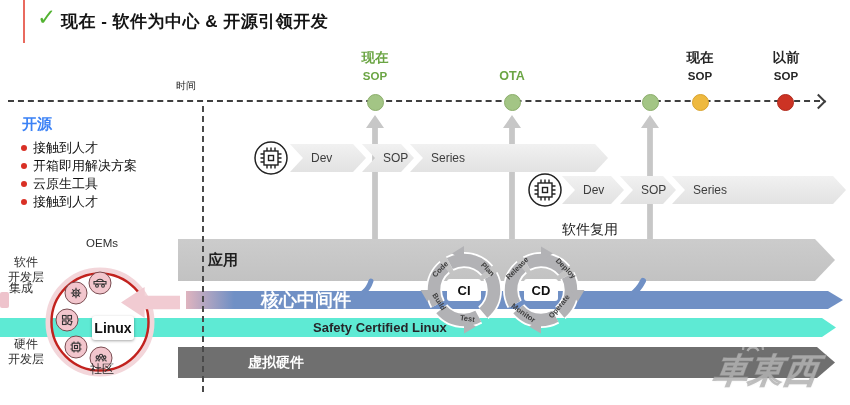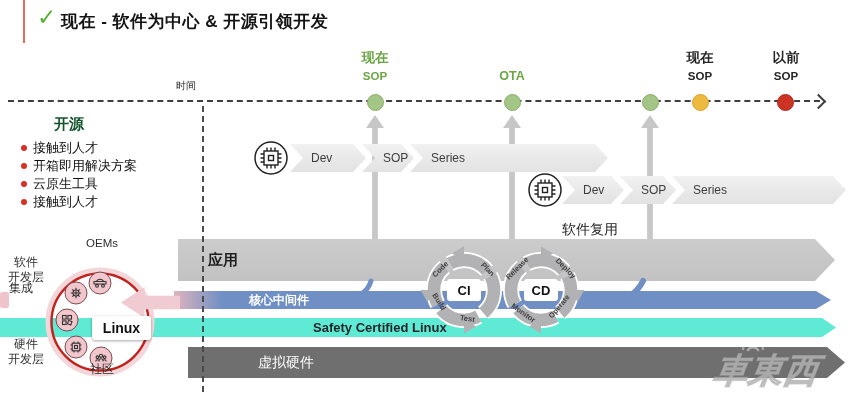--- a/index.html
+++ b/index.html
@@ -20,21 +20,21 @@
   .dot.g{background:#a3c585;border:1px solid #8cae6c;}
   .dot.y{background:#eeb93f;border:1px solid #d9a32e;}
   .dot.r{background:#cc3324;border:1px solid #b12a1d;}
   .ms{position:absolute;width:58px;text-align:center;line-height:16px;}
   .ms .l1{display:block;font-size:13.5px;font-weight:bold;}
   .ms .l2{display:block;font-size:11.5px;font-weight:bold;margin-top:2px;}
   .ms.green{color:#6ba544;}
   .ms.dark{color:#262626;}
 
   
-  .os-head{position:absolute;left:54px;top:115px;font-size:15px;font-weight:bold;color:#14532d;}
+  .os-head{position:absolute;left:22px;top:115px;font-size:15px;font-weight:bold;color:#3b82f6;}
   .os-item{position:absolute;left:21px;height:18px;font-size:13px;color:#111;display:flex;align-items:center;}
   .os-item .b{width:6px;height:6px;border-radius:50%;background:#d93025;margin-right:6px;flex:none;}
 
   
   .vline{position:absolute;left:202px;top:106px;height:286px;border-left:2px dashed #4a4a4a;z-index:6;}
 
   
   .uparrow{position:absolute;top:115px;width:18px;height:126px;background:#c7c7c7;z-index:1;
     clip-path:polygon(50% 0,100% 13px,66% 13px,66% 100%,34% 100%,34% 13px,0 13px);}
 
@@ -44,39 +44,39 @@
         clip-path:polygon(0 0,calc(100% - 13px) 0,100% 50%,calc(100% - 13px) 100%,0 100%,13px 50%);
         display:flex;align-items:center;padding-left:21px;box-sizing:border-box;
         font-size:12px;color:#3d3d3d;filter:drop-shadow(0 1px 1.5px rgba(0,0,0,.28));}
   .reuse{position:absolute;left:562px;top:221px;font-size:14px;color:#1a1a1a;}
 
   
   .bar{position:absolute;display:flex;align-items:center;box-sizing:border-box;z-index:3;}
   .bar-app{left:178px;top:239px;width:657px;height:42px;background:linear-gradient(#cccccc,#c2c2c2);
     clip-path:polygon(0 0,calc(100% - 20px) 0,100% 50%,calc(100% - 20px) 100%,0 100%);
     padding-left:30px;font-size:15px;font-weight:bold;color:#1f1f1f;}
-  .bar-mid{left:174px;top:291px;width:657px;height:18px;
+  .bar-mid{left:186px;top:291px;width:657px;height:18px;
     background:linear-gradient(to right,#dfb4bf 0px,#7090c5 48px);
     clip-path:polygon(0 0,calc(100% - 15px) 0,100% 50%,calc(100% - 15px) 100%,0 100%);
-    padding-left:75px;font-size:12px;font-weight:bold;color:#fff;}
+    padding-left:75px;font-size:18px;font-weight:bold;color:#fff;}
   .bar-safety{left:0;top:318px;width:836px;height:19px;background:#5eead4;
     clip-path:polygon(0 0,calc(100% - 14px) 0,100% 50%,calc(100% - 14px) 100%,0 100%);
     padding-left:313px;font-size:13px;font-weight:bold;color:#26262a;}
-  .bar-vhw{left:188px;top:347px;width:657px;height:31px;background:#6f6f6f;
+  .bar-vhw{left:178px;top:347px;width:657px;height:31px;background:#6f6f6f;
     clip-path:polygon(0 0,calc(100% - 18px) 0,100% 50%,calc(100% - 18px) 100%,0 100%);
-    padding-left:70px;font-size:14px;font-weight:normal;color:#fff;}
+    padding-left:70px;font-size:14px;font-weight:bold;color:#fff;}
   .pink-stub{position:absolute;left:0;top:292px;width:9px;height:16px;background:#eec3cc;border-radius:2px;z-index:3;}
 
   .overlay{position:absolute;left:0;top:0;z-index:4;pointer-events:none;}
   .cicd{position:absolute;left:408px;top:242px;z-index:5;pointer-events:none;}
   .eco{position:absolute;left:40px;top:253px;z-index:4;pointer-events:none;}
 
   
   .eco-label{position:absolute;font-size:12px;color:#2e2e2e;text-align:center;line-height:15px;z-index:5;}
-  .linux-box{position:absolute;left:92px;top:316px;width:59px;height:24px;background:#fff;border-radius:3px;
+  .linux-box{position:absolute;left:92px;top:316px;width:42px;height:24px;background:#fff;border-radius:3px;
     box-shadow:0 1px 3px rgba(0,0,0,.35);display:flex;align-items:center;justify-content:center;
     font-size:14px;font-weight:bold;color:#111;z-index:6;}
   .pink-arrow{position:absolute;left:121px;top:287px;width:59px;height:31px;background:#f1cbd2;z-index:5;
     clip-path:polygon(0 50%,40% 0,40% 28%,100% 28%,100% 72%,40% 72%,40% 100%);
     filter:drop-shadow(0 1px 1px rgba(0,0,0,.2));}
 
   
   .wm{position:absolute;left:714px;top:348px;font-size:34px;font-weight:bold;font-style:italic;
       transform:skewX(-8deg);letter-spacing:1px;color:rgba(255,255,255,.55);z-index:9;
       -webkit-text-stroke:1.2px rgba(150,150,150,.55);text-shadow:0 0 2px rgba(120,120,120,.35);}

